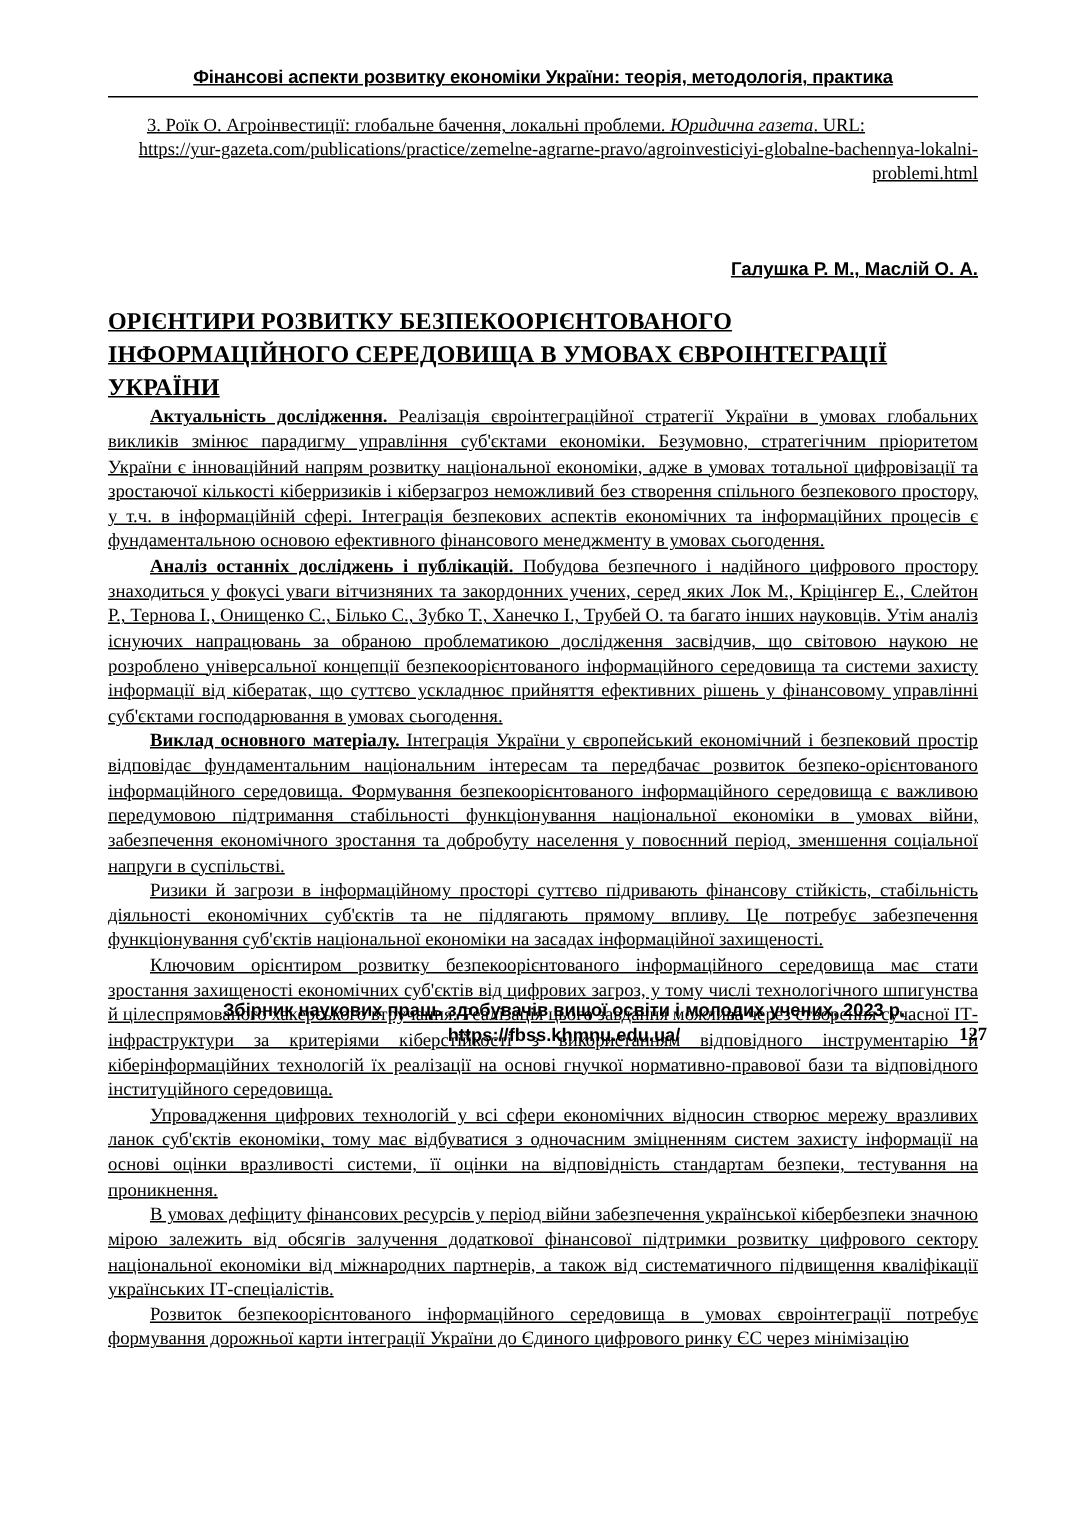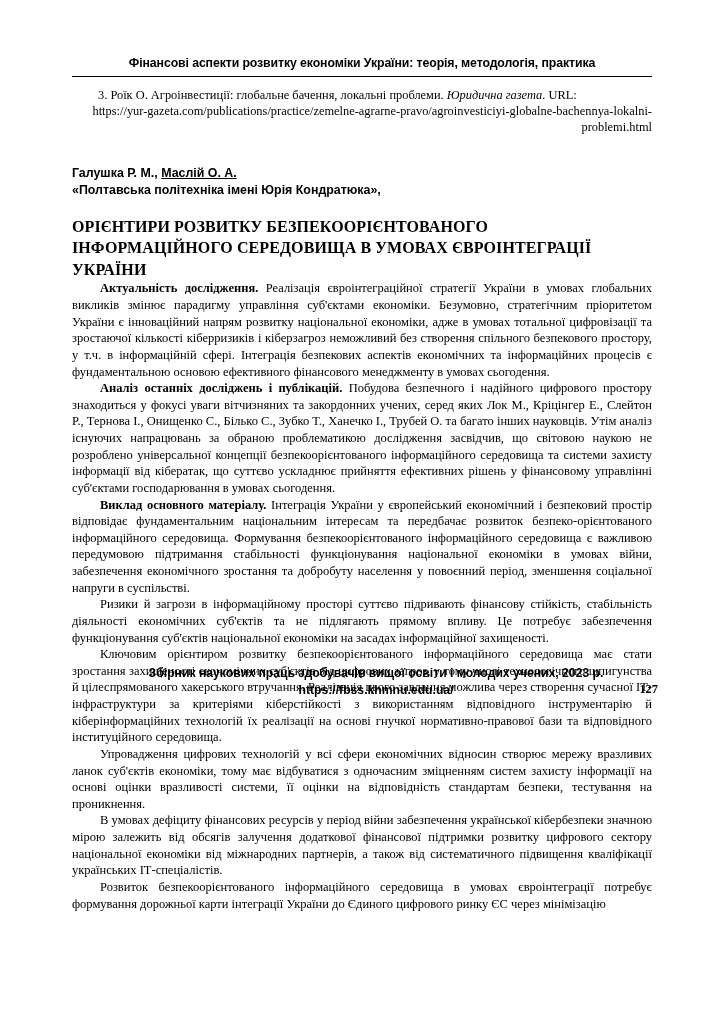--- a/index.html
+++ b/index.html
@@ -13,21 +13,22 @@
     font-family: "Liberation Serif", serif;
     color: #000000;
     position: relative;
     overflow: hidden;
   }
   .page {
     position: relative;
     width: 724px;
     height: 724px;
     box-sizing: border-box;
-    padding: 12px 72px;
+    padding: 0 72px;
+    text-decoration: underline;
   }
   .running-head {
     text-align: center;
     font-family: "Liberation Sans", sans-serif;
     font-weight: bold;
     font-size: 12.3px;
     padding-top: 44px;
     letter-spacing: -0.1px;
   }
   .head-rule {
@@ -40,26 +41,26 @@
     text-align: justify;
     line-height: 1.30;
   }
   .ref-block .indent {
     text-indent: 26px;
   }
   .ital { font-style: italic; }
   .url-line { text-align: right; }
 
   .authors {
-    text-align: left;
+    text-align: right;
     font-family: "Liberation Sans", sans-serif;
     font-weight: bold;
     font-size: 12.4px;
     line-height: 1.38;
-    margin-top: 30px;
+    margin-top: 48px;
   }
   .authors .u { text-decoration: underline; }
 
   .title {
     text-align: left;
     font-weight: bold;
     font-size: 16px;
     line-height: 1.35;
     margin-top: 16px;
     letter-spacing: 0.1px;
@@ -115,21 +116,20 @@
     <div class="indent">
       <span>3. Роїк О. Агроінвестиції: глобальне бачення, локальні проблеми. </span><span class="ital">Юридична газета</span><span>. URL:</span>
     </div>
     <div class="url-line">https://yur-gazeta.com/publications/practice/zemelne-agrarne-pravo/agroinvesticiyi-globalne-bachennya-lokalni-problemi.html</div>
   </div>
 
   <div class="authors">
     <div>
       <span>Галушка Р. М., </span><span class="u">Маслій О. А.</span>
     </div>
-    <div>«Полтавська політехніка імені Юрія Кондратюка»,</div>
   </div>
 
   <div class="title">
     <div>ОРІЄНТИРИ РОЗВИТКУ БЕЗПЕКООРІЄНТОВАНОГО</div>
     <div>ІНФОРМАЦІЙНОГО СЕРЕДОВИЩА В УМОВАХ ЄВРОІНТЕГРАЦІЇ УКРАЇНИ</div>
   </div>
 
   <div class="body-text">
     <p><b>Актуальність дослідження.</b><span> Реалізація євроінтеграційної стратегії України в умовах глобальних викликів змінює парадигму управління суб'єктами економіки. Безумовно, стратегічним пріоритетом України є інноваційний напрям розвитку національної економіки, адже в умовах тотальної цифровізації та зростаючої кількості кіберризиків і кіберзагроз неможливий без  створення спільного безпекового простору, у т.ч. в інформаційній сфері. Інтеграція безпекових аспектів економічних та інформаційних процесів є фундаментальною основою ефективного фінансового менеджменту в умовах сьогодення.</span></p>
     <p><b>Аналіз останніх досліджень і публікацій.</b><span> Побудова безпечного і надійного цифрового простору знаходиться у фокусі уваги вітчизняних та закордонних учених, серед яких Лок М., Кріцінгер Е., Слейтон Р., Тернова І., Онищенко С., Білько С., Зубко Т., Ханечко І., Трубей О. та багато інших науковців. Утім аналіз існуючих напрацювань за обраною проблематикою дослідження засвідчив, що світовою наукою не розроблено універсальної концепції безпекоорієнтованого інформаційного середовища та системи захисту інформації від кібератак, що суттєво ускладнює прийняття ефективних рішень у фінансовому управлінні  суб'єктами господарювання в умовах сьогодення.</span></p>

